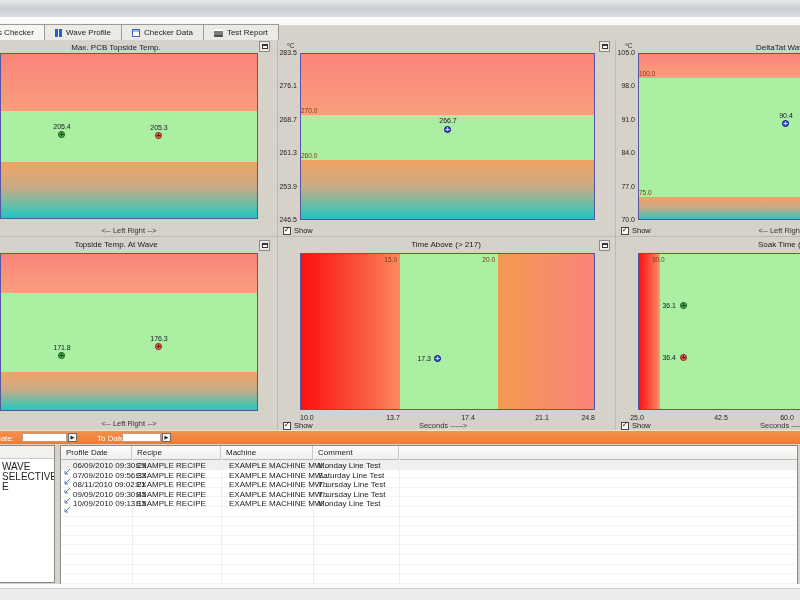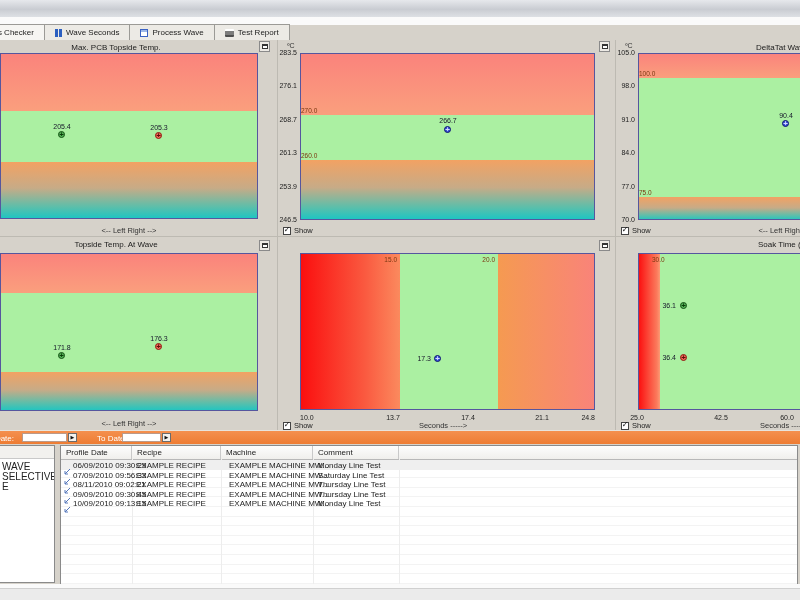--- a/index.html
+++ b/index.html
@@ -85,25 +85,25 @@
 <div id="screen">
   <div class="winband"></div>
   <div class="menustrip"></div>
 
   <div class="tabbar">
     <div class="tab active">
       <span>Process Checker</span>
     </div>
     <div class="tab">
       <span class="ico-wave"></span>
-      <span>Wave Seconds</span>
+      <span>Wave Profile</span>
     </div>
     <div class="tab">
       <span class="ico-data"></span>
-      <span>Process Wave</span>
+      <span>Checker Data</span>
     </div>
     <div class="tab">
       <span class="ico-print"></span>
       <span>Test Report</span>
     </div>
   </div>
 
   <div class="divider-v" style="left:277px;top:40px;height:390px"></div>
   <div class="divider-v" style="left:615px;top:40px;height:390px"></div>
   <div class="divider-h" style="left:0;top:236px;width:800px"></div>
@@ -191,20 +191,21 @@
       <div class="band fadeb" style="top:118px;height:40px"></div>
     </div>
     <span class="ptlabel" style="left:93px;top:107px;width:28px">171.8</span>
     <span class="marker green" style="left:103px;top:115px"></span>
     <span class="ptlabel" style="left:190px;top:98px;width:28px">176.3</span>
     <span class="marker red" style="left:200px;top:106px"></span>
     <div class="xlab" style="left:45px;top:182px;width:258px">&lt;-- Left Right --&gt;</div>
   </div>
 
   <div class="panel" style="left:278px;top:237px;width:336px;height:196px">
+    <div class="ptitle">Time Above (&gt; 217)</div>
     <div class="maxbtn" style="right:4px;top:3px">
       <span class="maxico"></span>
       </div>
     <div class="plot" style="left:22px;top:16px;width:295px;height:157px">
       <div class="vband redl" style="left:0;width:99px"></div>
       <div class="vband greenb" style="left:99px;width:98px"></div>
       <div class="vband redr" style="left:197px;width:98px"></div>
     </div>
     <span class="thresh r" style="left:99px;top:19px">15.0</span>
     <span class="thresh r" style="left:197px;top:19px">20.0</span>

